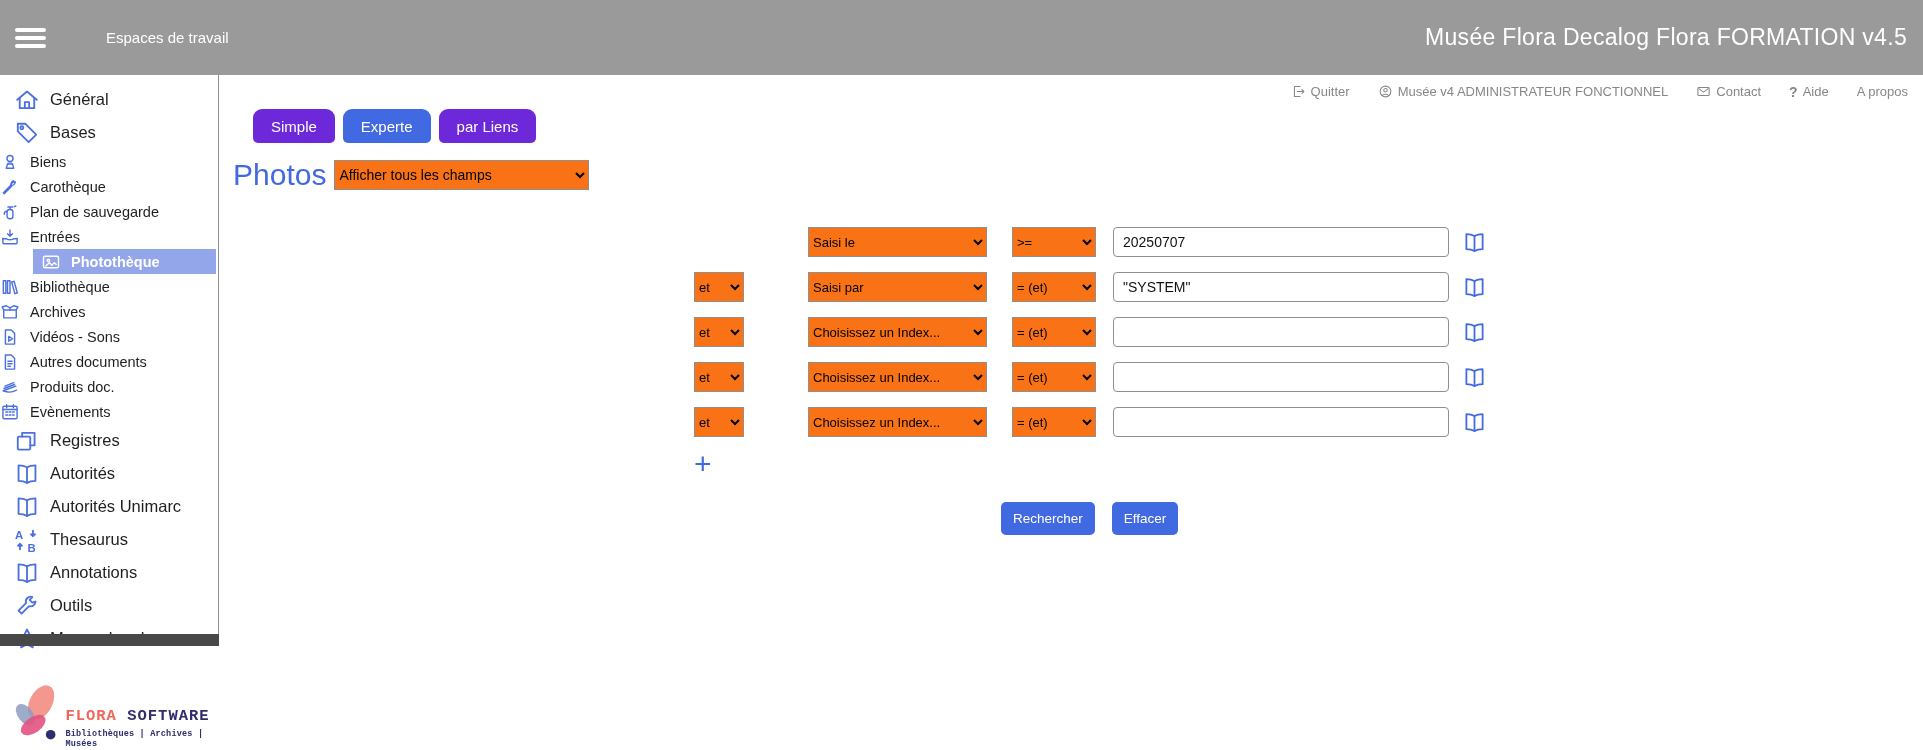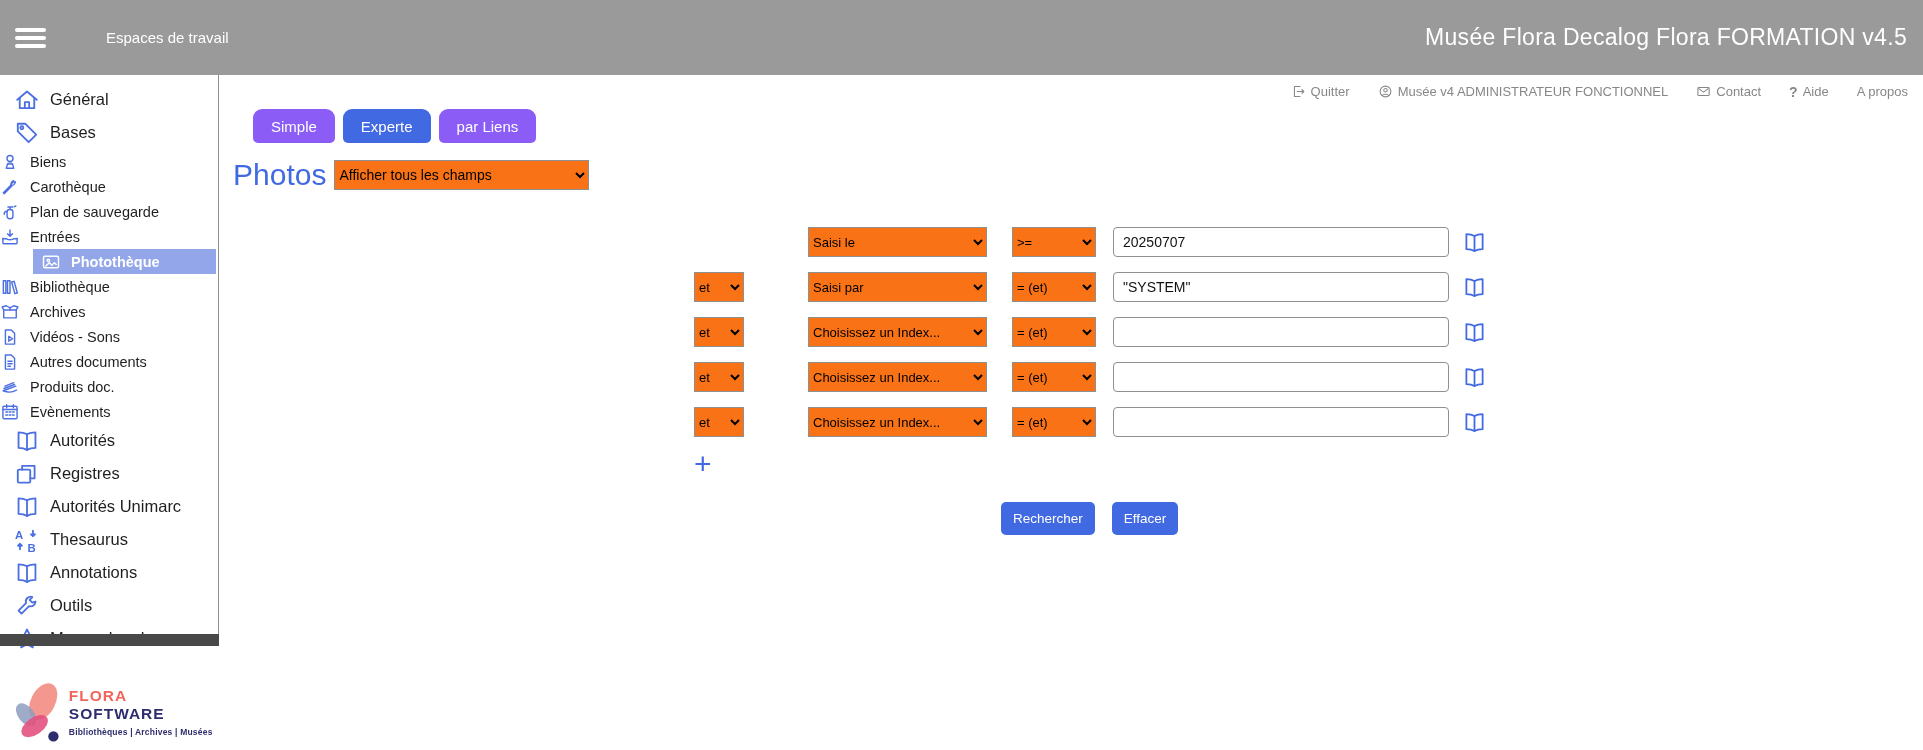--- a/index.html
+++ b/index.html
@@ -29,29 +29,29 @@
   .nav{padding-top:8px;}
   .nav-item{display:flex;align-items:center;cursor:pointer;color:#1f1f1f;white-space:nowrap;}
   .nav-item.lvl0{height:33px;padding-left:14px;font-size:16.5px;gap:10px;}
   .nav-item.lvl0 svg{width:26px;height:26px;color:var(--icon);flex:none;}
   .nav-item.lvl1{height:25px;font-size:14.5px;gap:10px;}
   .nav-item.lvl1 svg{width:20px;height:20px;color:var(--icon);flex:none;}
   .nav-item.lvl1.selected{background:var(--sel);color:#fff;font-weight:bold;
     margin-left:33px;margin-right:2px;padding-left:8px;}
   .nav-item.lvl1.selected svg{color:#fff;}
   
-  .logo{margin:20px 0 0 14px;display:flex;align-items:center;gap:6px;}
+  .logo{margin:20px 0 0 14px;display:flex;align-items:flex-end;gap:6px;font-family:Liberation Mono, monospace;}
   .brand-line{font-size:15.5px;font-weight:bold;letter-spacing:1px;}
   .brand-flora{color:#f2655c;} .brand-soft{color:#2e2d6e;}
   .tagline{font-size:8.5px;color:#2e2d6e;font-weight:bold;margin-top:4px;letter-spacing:.2px;}
   .bottom-strip{position:absolute;left:0;bottom:0;width:219px;height:12px;background:#484848;}
   
   .content{flex:1;position:relative;}
   .tabs{display:flex;gap:8px;margin:1px 0 0 34px;}
-  .tab{height:34px;padding:0 18px;display:flex;align-items:center;background:#8b5cf6;color:#fff;
+  .tab{height:34px;padding:0 18px;display:flex;align-items:center;background:#6d28d9;color:#fff;
     font-size:15px;border-radius:9px 9px 5px 5px;cursor:pointer;}
   .tab.active{background:var(--accent);}
   .entity-row{display:flex;align-items:center;gap:8px;margin:15px 0 0 14px;}
   .entity-title{color:var(--accent);font-size:30px;font-weight:400;}
   select{height:30px;font-size:13px;border:1px solid var(--border);border-radius:0;
     background:#f97316;font-family:"Liberation Sans",sans-serif;}
   select.fields{width:255px;font-size:14px;}
   
   .form{margin-top:35px;}
   .frow{display:flex;align-items:center;margin-left:475px;margin-bottom:15px;height:30px;}
@@ -181,31 +181,31 @@
         <div class="nav-item lvl1">
           <svg viewBox="0 0 24 24" fill="none" stroke="currentColor" stroke-width="1.7" stroke-linecap="round" stroke-linejoin="round">
             <rect x="3.5" y="5" width="17" height="15" rx="1.5"></rect>
             <path d="M3.5 9h17M8 3.2V7M16 3.2V7"></path>
             <path d="M7 12h2M11 12h2M15 12h2M7 15.5h2M11 15.5h2M15 15.5h2"></path>
           </svg>
           <span>Evènements</span>
         </div>
         <div class="nav-item lvl0">
           <svg viewBox="0 0 24 24" fill="none" stroke="currentColor" stroke-width="1.7" stroke-linecap="round" stroke-linejoin="round">
+            <rect x="3.5" y="8" width="11.5" height="12" rx="1"></rect>
+            <path d="M7.5 8V4.5H19V16h-4"></path>
+          </svg>
+          <span>Registres</span>
+        </div>
+        <div class="nav-item lvl0">
+          <svg viewBox="0 0 24 24" fill="none" stroke="currentColor" stroke-width="1.7" stroke-linecap="round" stroke-linejoin="round">
             <path d="M12 5.8C10 4.6 7.3 4 4.2 4v14.4c3.1 0 5.8.6 7.8 1.8 2-1.2 4.7-1.8 7.8-1.8V4c-3.1 0-5.8.6-7.8 1.8z"></path>
             <path d="M12 5.8v14.4"></path>
           </svg>
           <span>Autorités</span>
-        </div>
-        <div class="nav-item lvl0">
-          <svg viewBox="0 0 24 24" fill="none" stroke="currentColor" stroke-width="1.7" stroke-linecap="round" stroke-linejoin="round">
-            <rect x="3.5" y="8" width="11.5" height="12" rx="1"></rect>
-            <path d="M7.5 8V4.5H19V16h-4"></path>
-          </svg>
-          <span>Registres</span>
         </div>
         <div class="nav-item lvl0">
           <svg viewBox="0 0 24 24" fill="none" stroke="currentColor" stroke-width="1.7" stroke-linecap="round" stroke-linejoin="round">
             <path d="M12 5.8C10 4.6 7.3 4 4.2 4v14.4c3.1 0 5.8.6 7.8 1.8 2-1.2 4.7-1.8 7.8-1.8V4c-3.1 0-5.8.6-7.8 1.8z"></path>
             <path d="M12 5.8v14.4"></path>
           </svg>
           <span>Autorités Unimarc</span>
         </div>
         <div class="nav-item lvl0">
           <svg viewBox="0 0 24 24" fill="none" stroke="currentColor" stroke-width="1.7" stroke-linecap="round" stroke-linejoin="round">

